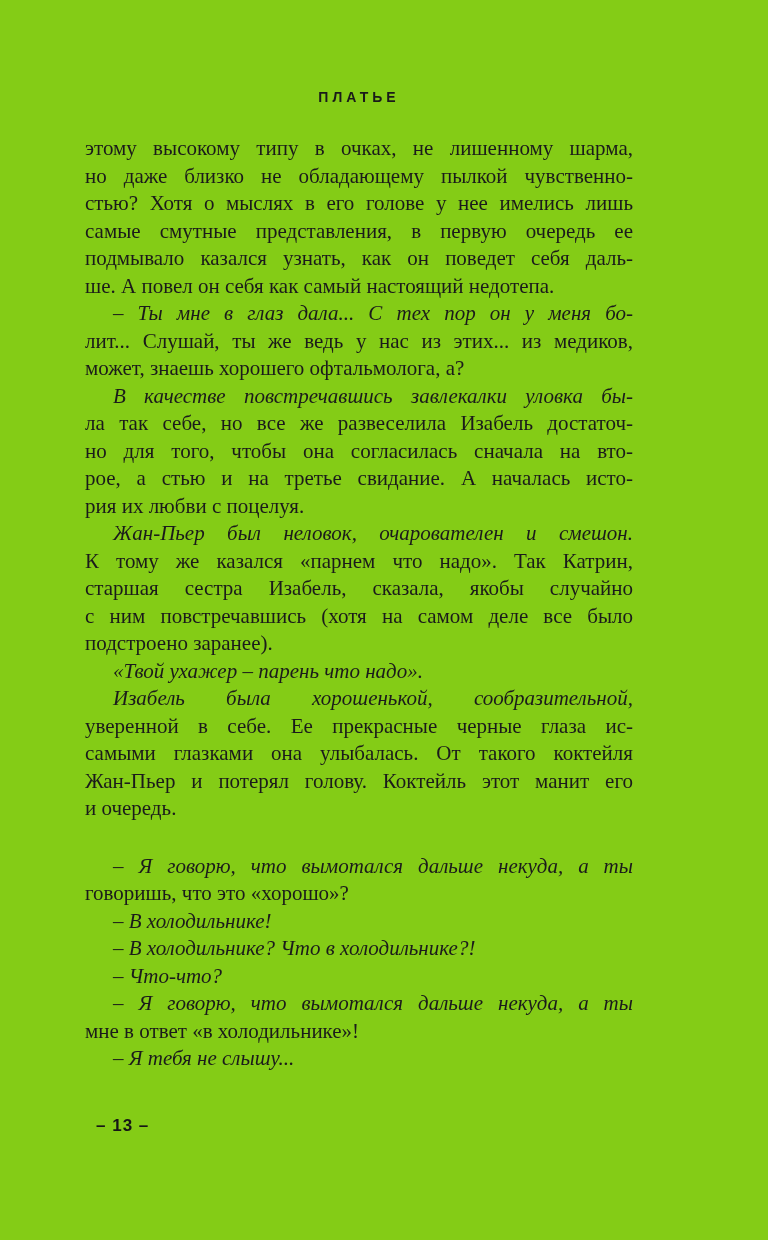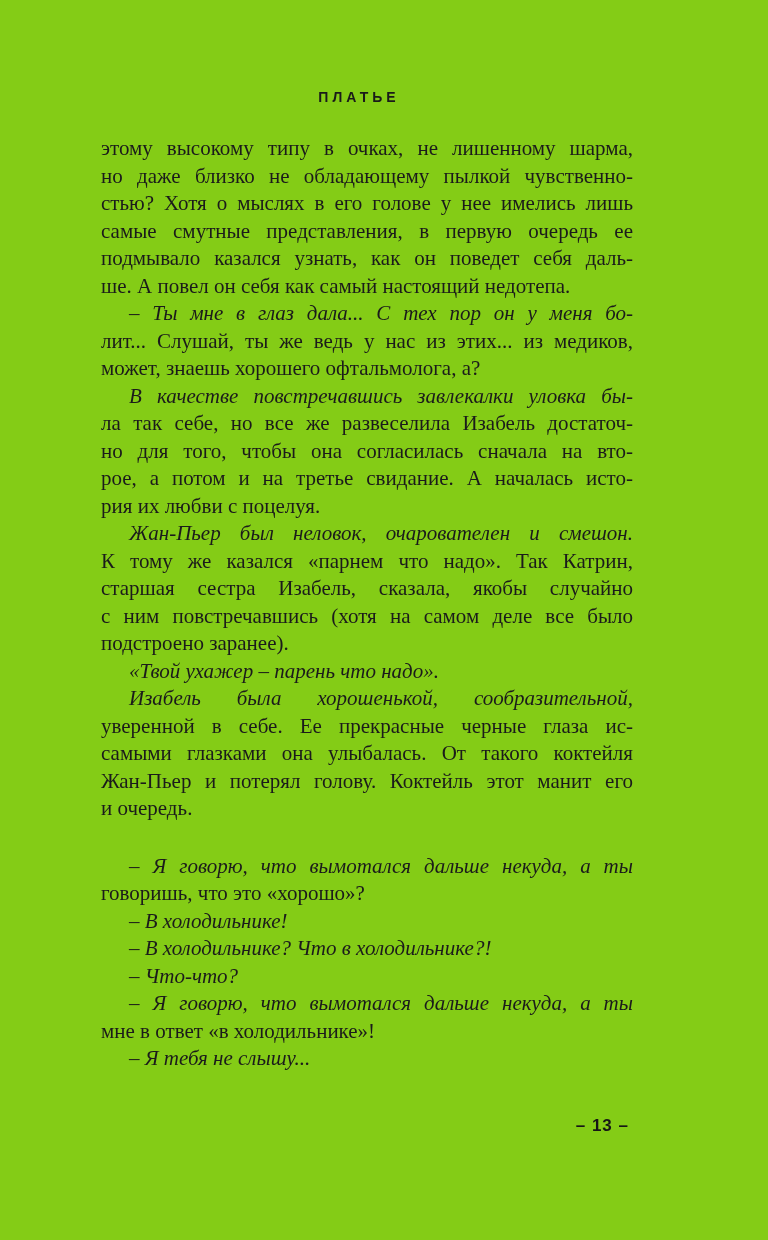--- a/index.html
+++ b/index.html
@@ -33,33 +33,32 @@
     top: 135px;
     font-size: 21px;
     line-height: 27.5px;
   }
   .para { margin: 0; padding: 0; }
   .line {
     text-align: justify;
     text-align-last: justify;
     -moz-text-align-last: justify;
     height: 27.5px;
-    margin-left: 16px;
   }
   .line.last {
     text-align-last: left;
     -moz-text-align-last: left;
   }
   .para.indent .line:first-child { text-indent: 28px; font-style: italic; }
   .section-break { height: 30px; }
   .page-number {
     position: absolute;
-    left: 81px; width: 548px;
+    left: 96px; width: 548px;
     top: 1116px;
-    text-align: right;
+    text-align: left;
     font-family: "Liberation Sans", "DejaVu Sans", sans-serif;
     font-size: 17px;
     font-weight: 700;
     letter-spacing: 1px;
     color: #161616;
   }
 </style>
 </head>
 <body>
 
@@ -77,21 +76,21 @@
       </div>
       <div class="para indent">
         <div class="line">– Ты мне в глаз дала... С тех пор он у меня бо-</div>
         <div class="line">лит... Слушай, ты же ведь у нас из этих... из медиков,</div>
         <div class="line last">может, знаешь хорошего офтальмолога, а?</div>
       </div>
       <div class="para indent">
         <div class="line">В качестве повстречавшись завлекалки уловка бы-</div>
         <div class="line">ла так себе, но все же развеселила Изабель достаточ-</div>
         <div class="line">но для того, чтобы она согласилась сначала на вто-</div>
-        <div class="line">рое, а потом и на третье свидание. А началась исто-</div>
+        <div class="line">рое, а стью и на третье свидание. А началась исто-</div>
         <div class="line last">рия их любви с поцелуя.</div>
       </div>
       <div class="para indent">
         <div class="line">Жан-Пьер был неловок, очарователен и смешон.</div>
         <div class="line">К тому же казался «парнем что надо». Так Катрин,</div>
         <div class="line">старшая сестра Изабель, сказала, якобы случайно</div>
         <div class="line">с ним повстречавшись (хотя на самом деле все было</div>
         <div class="line last">подстроено заранее).</div>
       </div>
       <div class="para indent">

